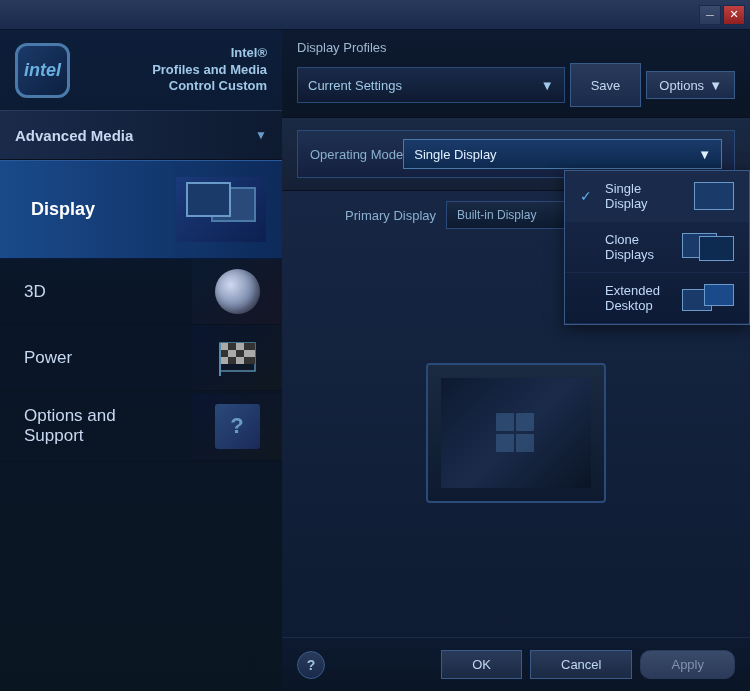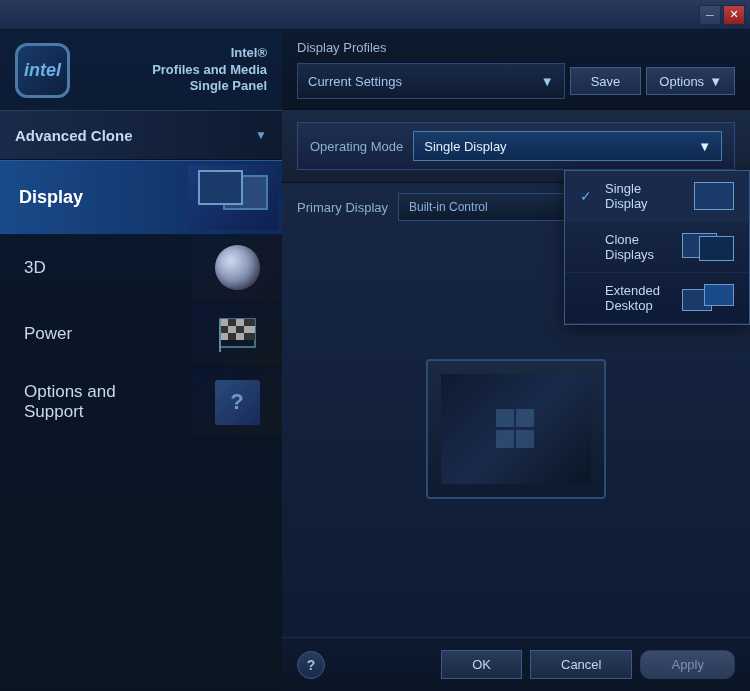--- a/index.html
+++ b/index.html
@@ -96,21 +96,21 @@
     .dropdown-arrow {
       color: #6a9ac8;
       font-size: 12px;
     }
 
     
     .display-section {
       background: linear-gradient(to right, #1a4a8a, #0d2a5a);
       border-top: 1px solid #2a5a9a;
       border-bottom: 1px solid #0a1a3a;
-      padding: 4px;
+      padding: 16px;
       display: flex;
       align-items: center;
       min-height: 70px;
       cursor: pointer;
       position: relative;
     }
     .display-label {
       color: #ffffff;
       font-size: 18px;
       font-weight: bold;
@@ -229,21 +229,21 @@
       cursor: pointer;
       height: 36px;
     }
     .save-btn {
       background: linear-gradient(to bottom, #2a3a5a, #1a2a4a);
       border: 1px solid #3a5a8a;
       color: #c0d8f0;
       padding: 5px 20px;
       font-size: 13px;
       cursor: pointer;
-      height: 28px;
+      height: 44px;
     }
     .options-btn {
       background: linear-gradient(to bottom, #2a3a5a, #1a2a4a);
       border: 1px solid #3a5a8a;
       color: #c0d8f0;
       padding: 5px 12px;
       font-size: 13px;
       cursor: pointer;
       height: 28px;
       display: flex;
@@ -253,21 +253,20 @@
 
     
     .operating-mode-section {
       padding: 12px 15px;
       border-bottom: 1px solid #0a1020;
       background: linear-gradient(to bottom, #1a2a44, #152035);
     }
     .op-mode-row {
       display: flex;
       align-items: center;
-      gap: 10px;
       background: linear-gradient(to bottom, #1e3050, #152040);
       border: 1px solid #2a4a7a;
       padding: 8px 12px;
     }
     .op-mode-label {
       color: #8ab0d0;
       font-size: 13px;
       flex: 0 0 auto;
     }
     .op-mode-select {
@@ -373,20 +372,21 @@
     }
     .primary-row {
       display: flex;
       align-items: center;
       gap: 10px;
       margin-bottom: 10px;
     }
     .primary-label {
       color: #8ab0d0;
       font-size: 13px;
+      margin-left: 48px;
     }
     .built-in-select {
       background: linear-gradient(to bottom, #1a2a44, #0d1a30);
       border: 1px solid #2a4a7a;
       color: #8ab0d0;
       padding: 5px 10px;
       font-size: 12px;
       display: flex;
       align-items: center;
       justify-content: space-between;
@@ -532,26 +532,26 @@
   <div class="title-bar-btn close">✕</div>
 </div>
 
 <div class="sidebar">
 
   <div class="logo-area">
     <div class="intel-logo">intel</div>
     <div class="app-title">
       <span>Intel®</span>
       <span>Profiles and Media</span>
-      <span>Single Panel</span>
+      <span>Control Custom</span>
     </div>
   </div>
 
   <div class="advanced-mode-bar">
-    <span class="advanced-mode-text">Advanced Clone</span>
+    <span class="advanced-mode-text">Advanced Media</span>
     <span class="dropdown-arrow">▼</span>
   </div>
 
   <div class="display-section">
     <span class="display-label">Display</span>
     <div class="display-image">
       <div class="monitor-icon">
         <div class="monitor-back"></div>
         <div class="monitor-front"></div>
       </div>
@@ -649,21 +649,21 @@
         <div class="d1"></div>
         <div class="d2"></div>
       </div>
     </div>
   </div>
 
   <div class="primary-display-section">
     <div class="primary-row">
       <span class="primary-label">Primary Display</span>
       <div class="built-in-select">
-        <span>Built-in Control</span>
+        <span>Built-in Display</span>
         <span>▼</span>
       </div>
     </div>
     <div class="monitor-display">
       <div class="monitor-frame">
         <div class="monitor-screen">
           <div class="windows-logo">
             <div class="win-quad"></div>
             <div class="win-quad"></div>
             <div class="win-quad"></div>

